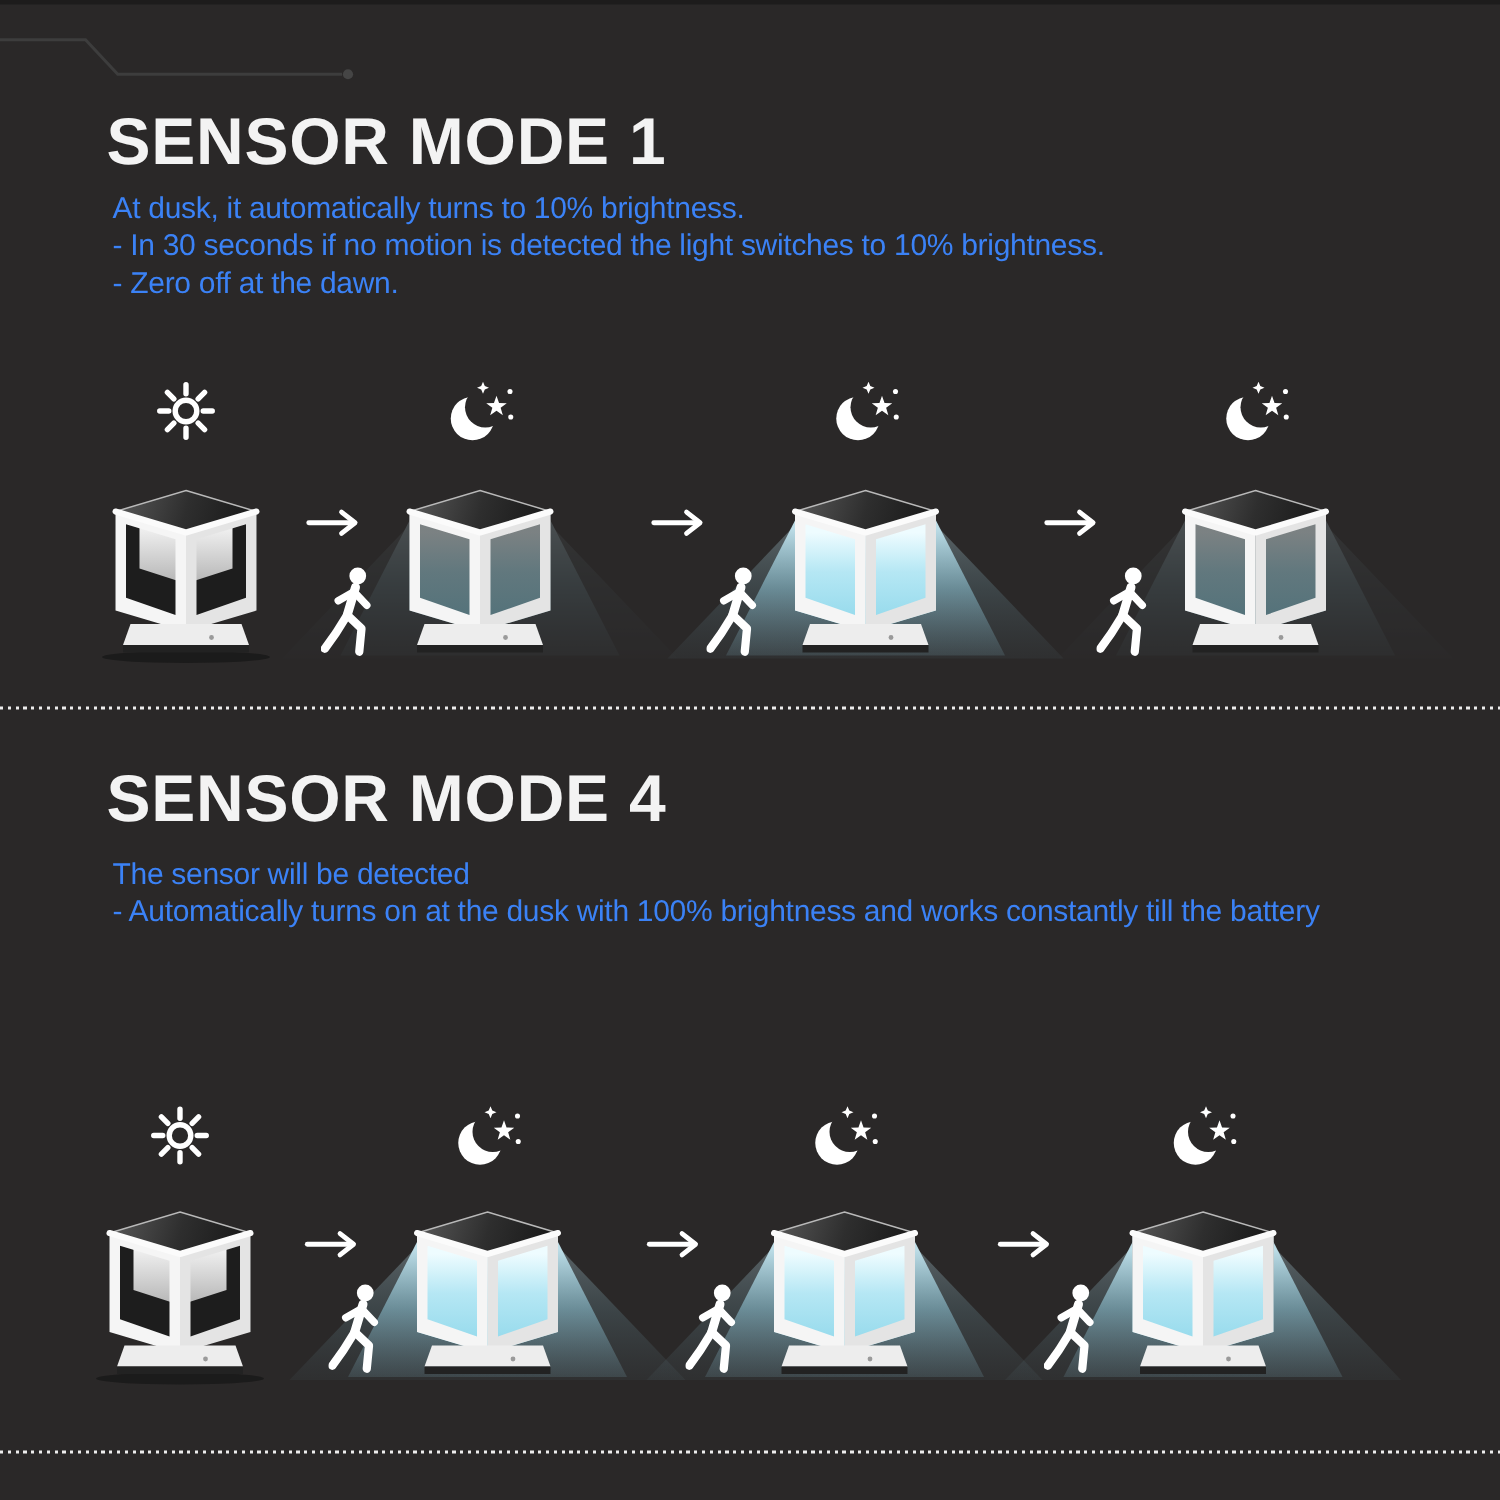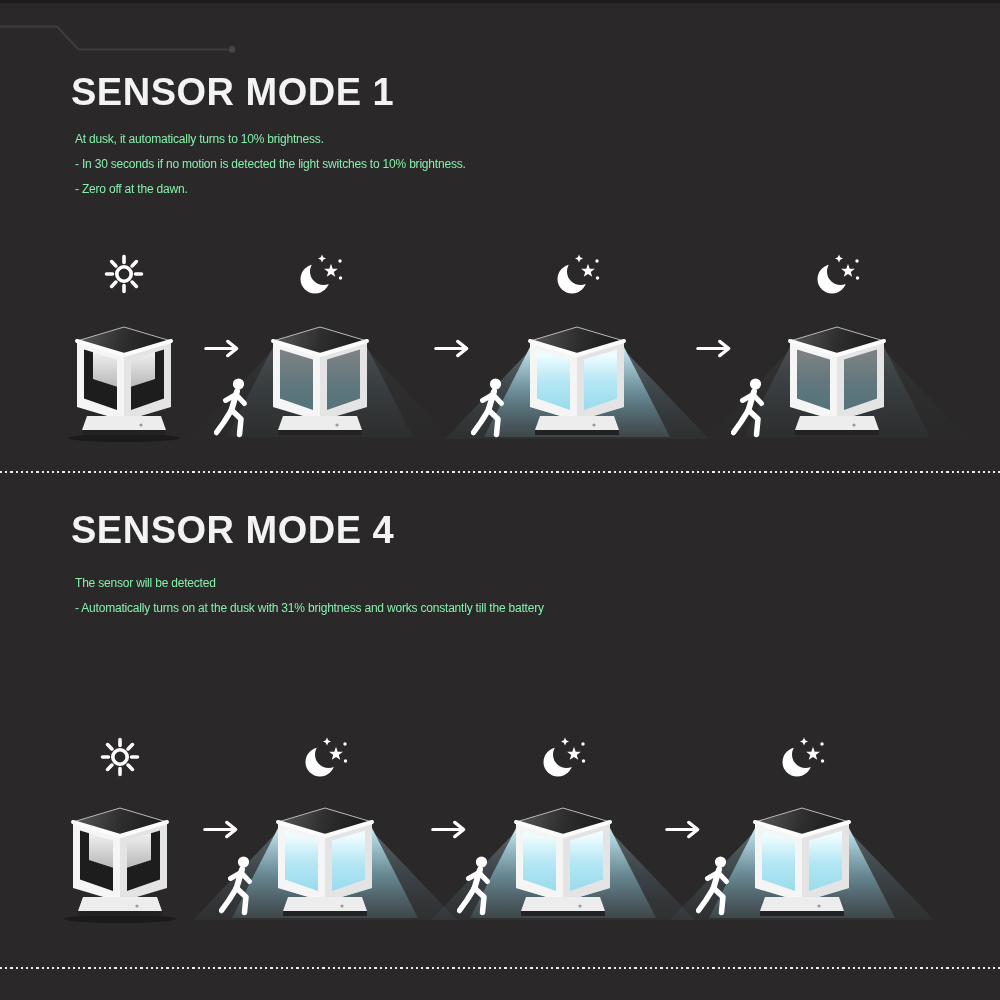--- a/index.html
+++ b/index.html
@@ -3,28 +3,28 @@
 <meta charset="utf-8">
 <style>
   html,body{margin:0;padding:0;background:#2a2828;}
   #app{position:relative;width:1000px;height:1000px;background:#2a2828;overflow:hidden;
        font-family:"Liberation Sans","DejaVu Sans",sans-serif;}
   .top-strip{position:absolute;top:0;left:0;width:100%;height:3px;background:#1d1c1c;}
   .decor{position:absolute;top:0;left:0;}
   section.mode{position:absolute;left:0;width:1000px;}
   .sec1{top:0;height:471px;}
   .sec2{top:472px;height:495px;}
-  h1.mode-title{position:absolute;margin:0;font-size:38px;font-weight:bold;letter-spacing:.5px;
+  h1.mode-title{position:absolute;margin:0;font-size:44px;font-weight:bold;letter-spacing:.5px;
      color:#f3f3f3;line-height:1;}
   .sec1 h1.mode-title{left:71px;top:73px;}
   .sec2 h1.mode-title{left:71px;top:39px;}
   .desc{position:absolute;}
   .sec1 .desc{left:75px;top:127px;}
   .sec2 .desc{left:75px;top:99px;}
-  .desc .line{height:25px;line-height:25px;font-size:12px;letter-spacing:-.2px;color:#86efac;white-space:pre;}
+  .desc .line{height:25px;line-height:25px;font-size:20px;letter-spacing:-.2px;color:#3b82f6;white-space:pre;}
   .figures{position:absolute;left:0;width:1000px;height:210px;}
   .sec1 .figures{top:250px;}
   .sec2 .figures{top:261px;}
   .step{position:absolute;top:0;width:300px;height:200px;}
   .sec1 .st1{left:-26px}.sec1 .st2{left:170px}.sec1 .st3{left:427px}.sec1 .st4{left:687px}
   .sec2 .st1{left:-30px}.sec2 .st2{left:175px}.sec2 .st3{left:413px}.sec2 .st4{left:652px}
   .sky{position:absolute;top:2px;left:50%;transform:translateX(-50%);display:none;}
   .sky.sun{width:44px;height:44px;}
   .sky.moon{width:48px;height:48px;}
   .scene{position:absolute;left:0;width:300px;height:200px;overflow:visible;}
@@ -249,21 +249,21 @@
       </svg>
     </div>
   </section>
 
   <div class="divider d1"></div>
 
   <section class="mode sec2">
     <h1 class="mode-title">SENSOR MODE 4</h1>
     <div class="desc">
       <div class="line">The sensor will be detected</div>
-      <div class="line">- Automatically turns on at the dusk with 31% brightness and works constantly till the battery</div>
+      <div class="line">- Automatically turns on at the dusk with 100% brightness and works constantly till the battery</div>
     </div>
     <div class="figures">
       <div class="step st1">
     <svg class="sky sun" viewBox="0 0 44 44" style="display: block;">
       <circle cx="22" cy="22" r="7.2" stroke="#fff" stroke-width="3.6" fill="none"></circle>
       <path d="M22,10.5 L22,4.5 M22,33.5 L22,39.5 M33.5,22 L39.5,22 M10.5,22 L4.5,22 M30.1,13.9 L34.4,9.6 M13.9,13.9 L9.6,9.6 M30.1,30.1 L34.4,34.4 M13.9,30.1 L9.6,34.4" stroke="#fff" stroke-width="3.6" stroke-linecap="round" fill="none"></path>
     </svg>
 
     <svg class="scene lamp-off" viewBox="0 0 300 200">
       <g class="beam">

